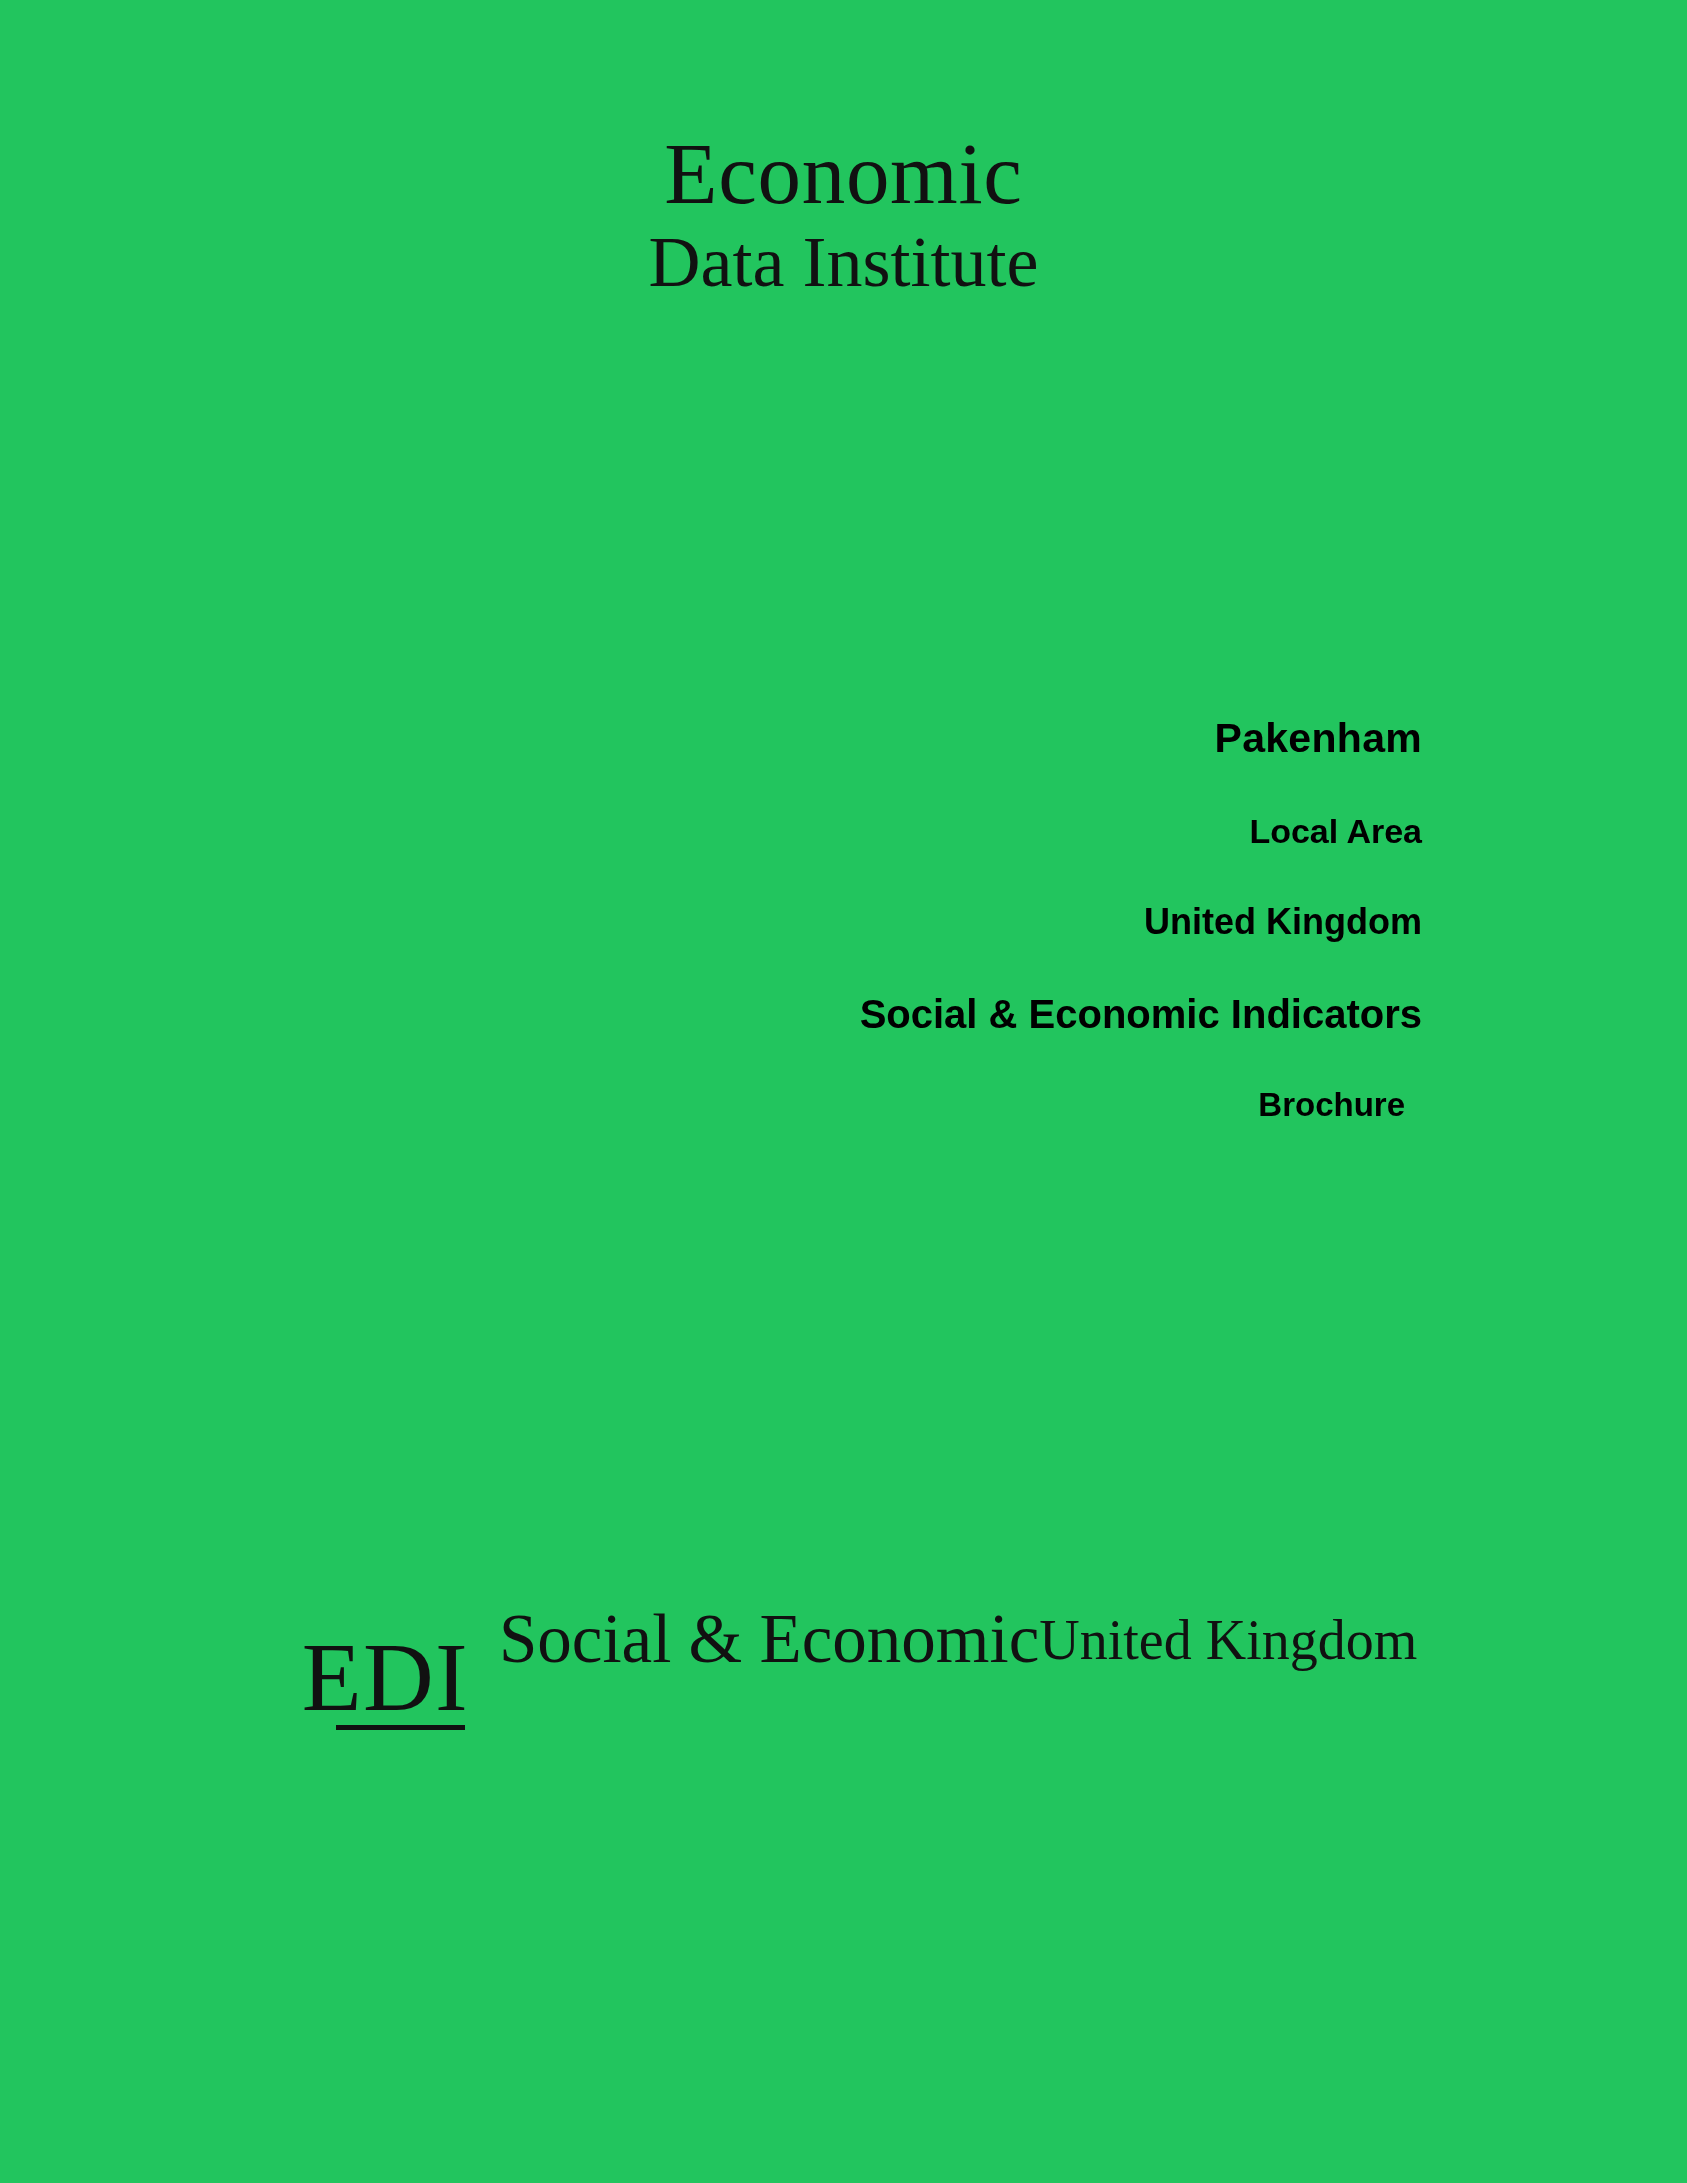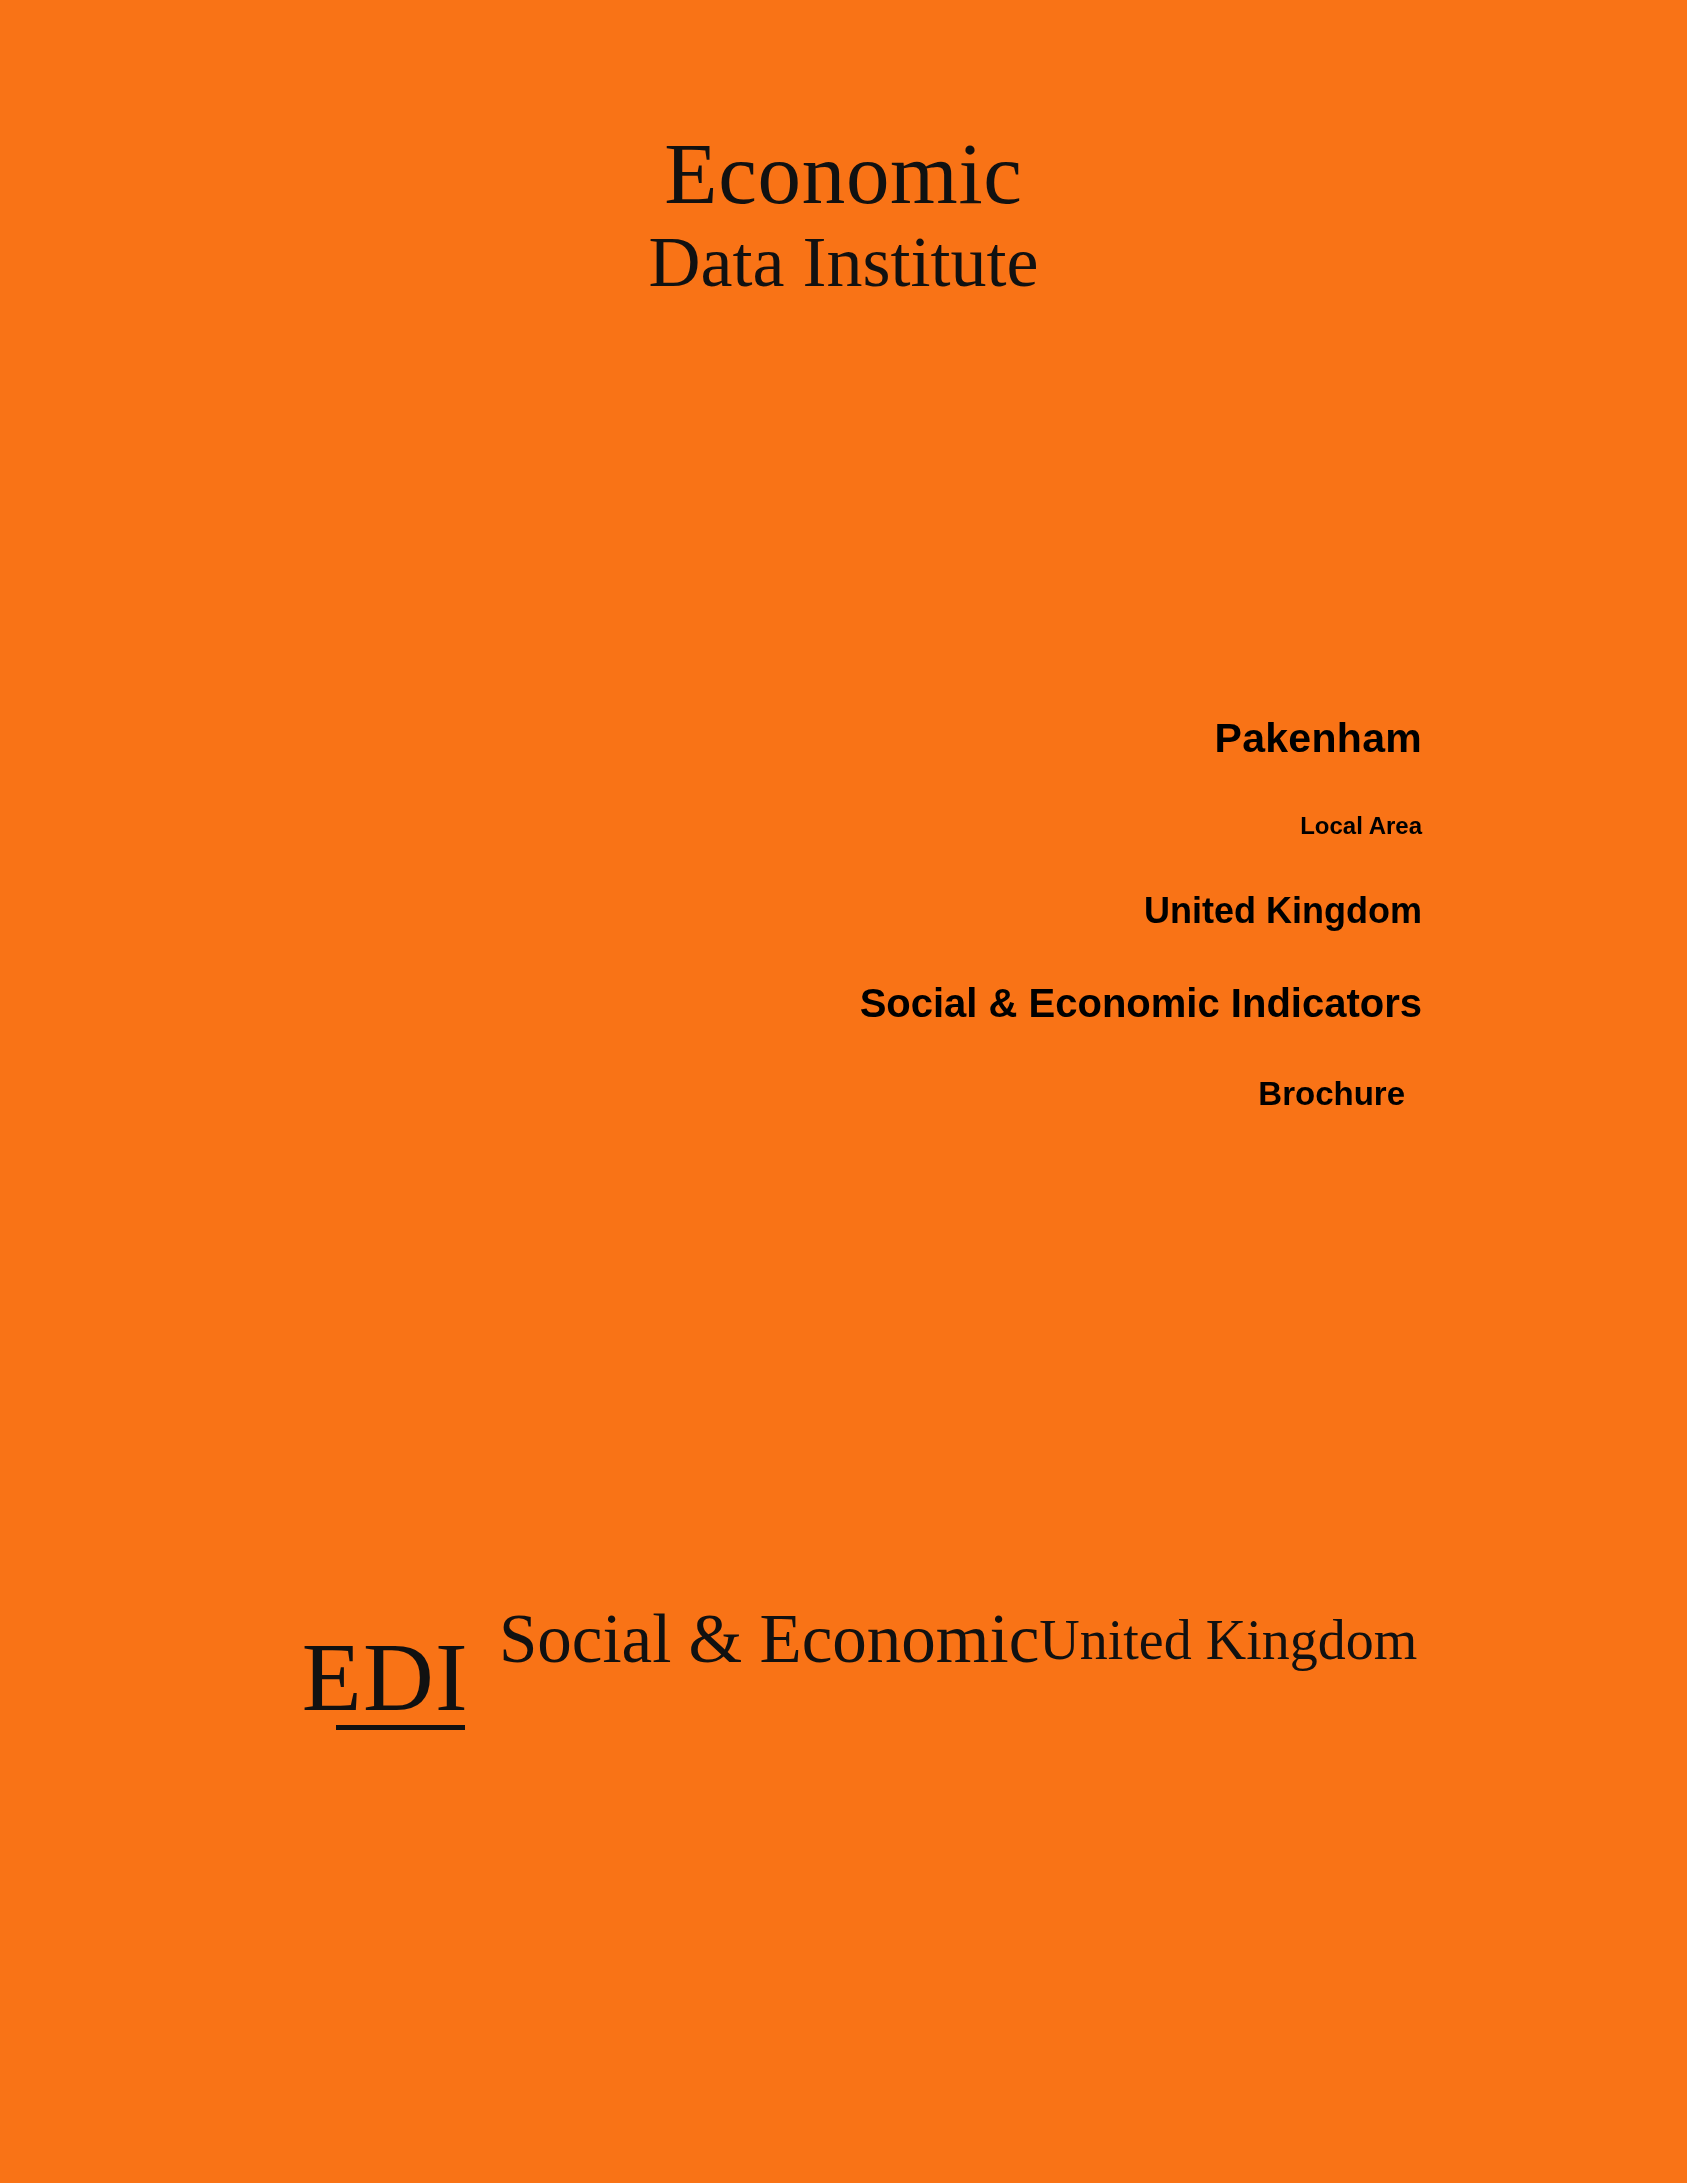--- a/index.html
+++ b/index.html
@@ -15,21 +15,21 @@
     color: #000000;
     overflow: hidden;
   }
 
   .page {
     position: absolute;
     left: 0;
     top: 0;
     width: 1687px;
     height: 2183px;
-    background: #f97316;
+    background: #22c55e;
   }
 
   
   .masthead {
     position: absolute;
     left: 0;
     top: 130px;
     width: 1687px;
     text-align: center;
     font-family: "Liberation Serif", serif;
@@ -56,21 +56,21 @@
     width: 1422px;
     text-align: right;
   }
   .title-block .t-area {
     font-size: 41px;
     font-weight: bold;
     margin: 0 0 50px 0;
     letter-spacing: 0.3px;
   }
   .title-block .t-sub {
-    font-size: 24px;
+    font-size: 34px;
     font-weight: bold;
     margin: 0 0 50px 0;
   }
   .title-block .t-country {
     font-size: 36px;
     font-weight: bold;
     margin: 0 0 49px 0;
   }
   .title-block .t-series {
     font-size: 40px;

